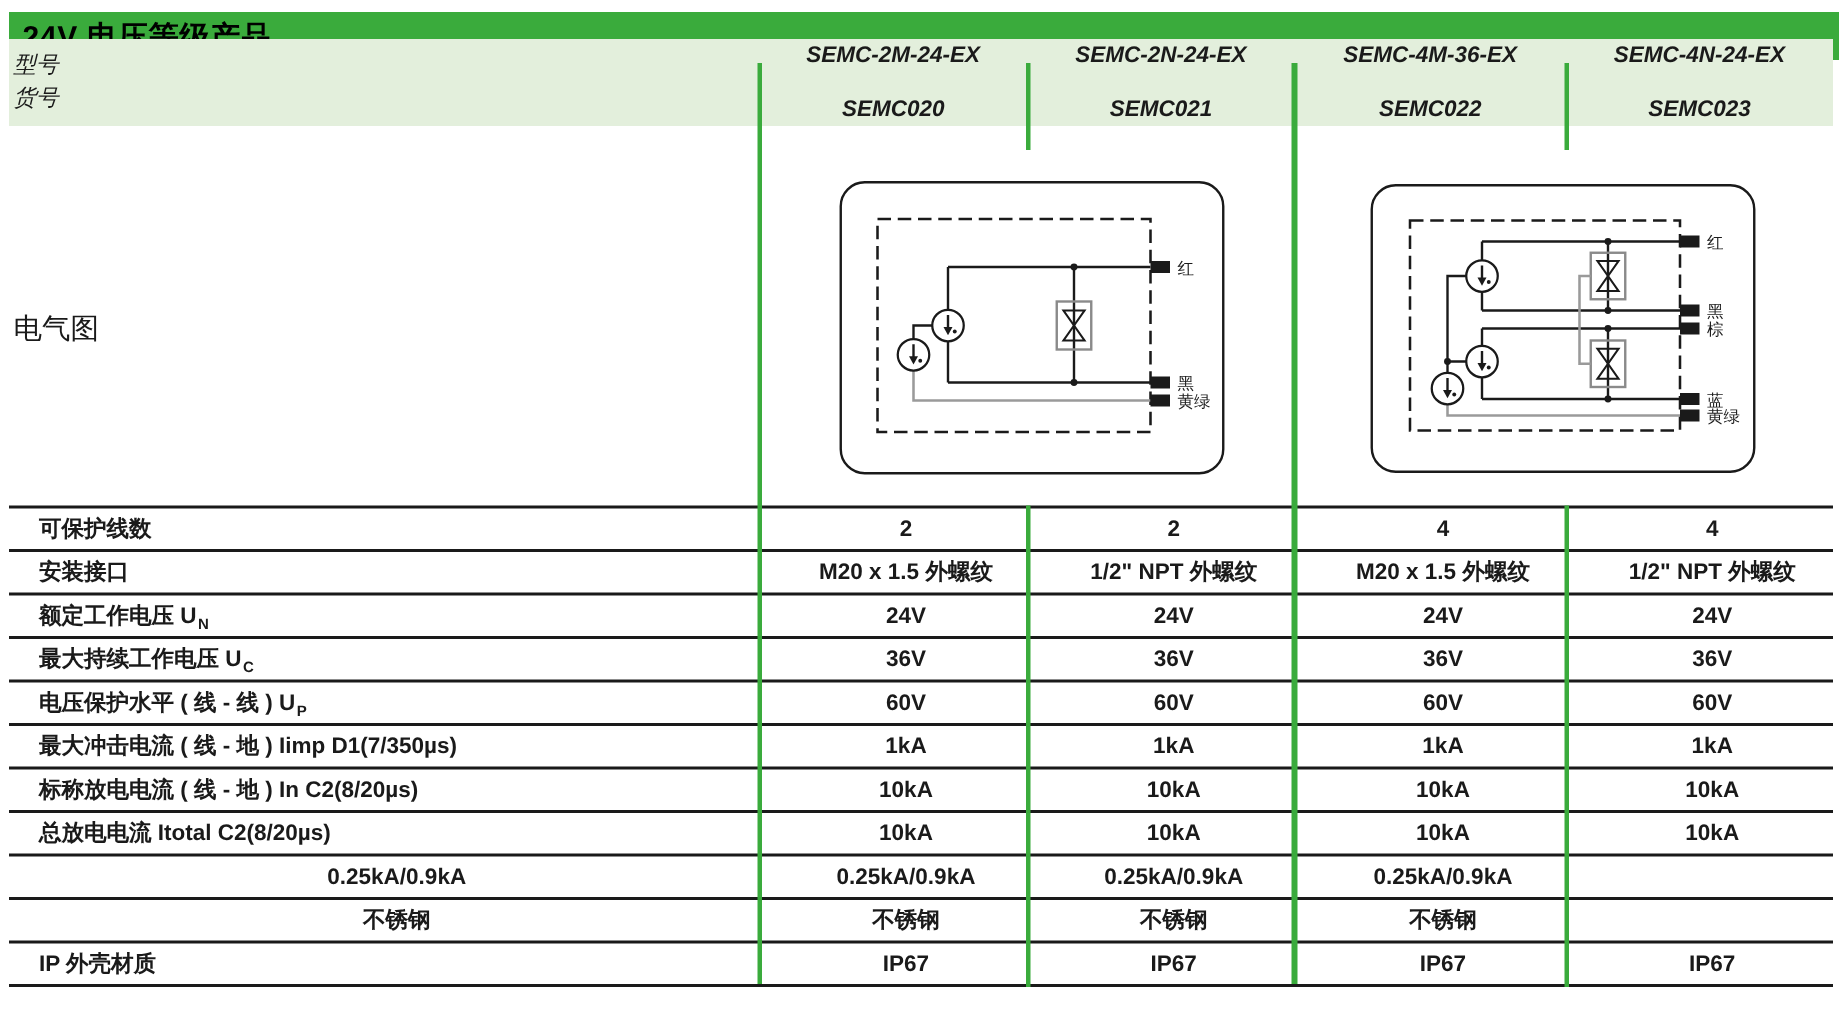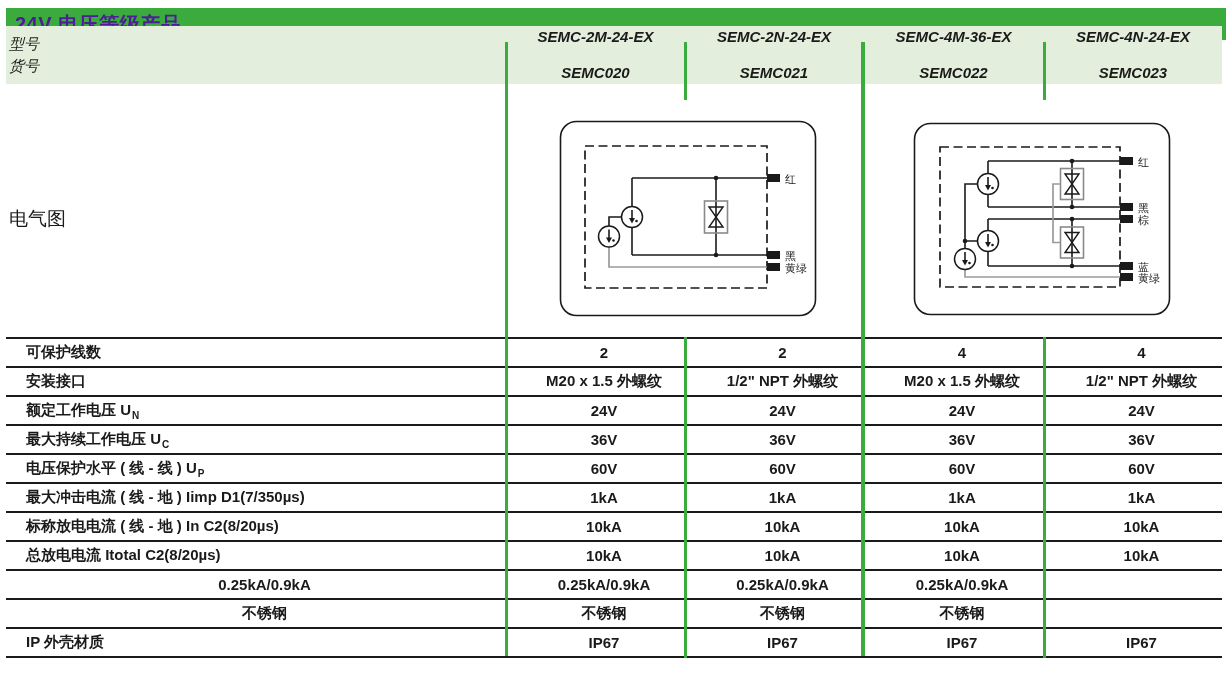--- a/index.html
+++ b/index.html
@@ -11,21 +11,21 @@
   html,body{margin:0;padding:0;background:#ffffff;}
   .page{
     position:relative;width:1232px;height:688px;background:#fff;
     font-family:"Liberation Sans", sans-serif;color:#1a1a1a;overflow:hidden;
   }
   
   .titlebar{
     position:absolute;left:6px;top:8px;width:1220px;height:32px;
     background:var(--green);display:flex;align-items:center;
   }
-  .titlebar .ttext{color:#4c1d95;font-size:20px;font-weight:700;padding-left:9px;letter-spacing:.5px;}
+  .titlebar .ttext{color:#000000;font-size:20px;font-weight:700;padding-left:9px;letter-spacing:.5px;}
   
   .header-row{
     position:absolute;left:6px;top:26px;width:1216px;height:58px;
     background:var(--lightgreen);
     display:grid;grid-template-columns:500px 179px 178px 181px 178px;font-style:italic;
   }
   .header-label{padding:7px 0 0 3px;font-size:15px;line-height:22px;font-weight:400;}
   .product{
     display:flex;flex-direction:column;align-items:center;justify-content:space-between;
     font-weight:700;font-size:15px;line-height:22px;text-align:center;

